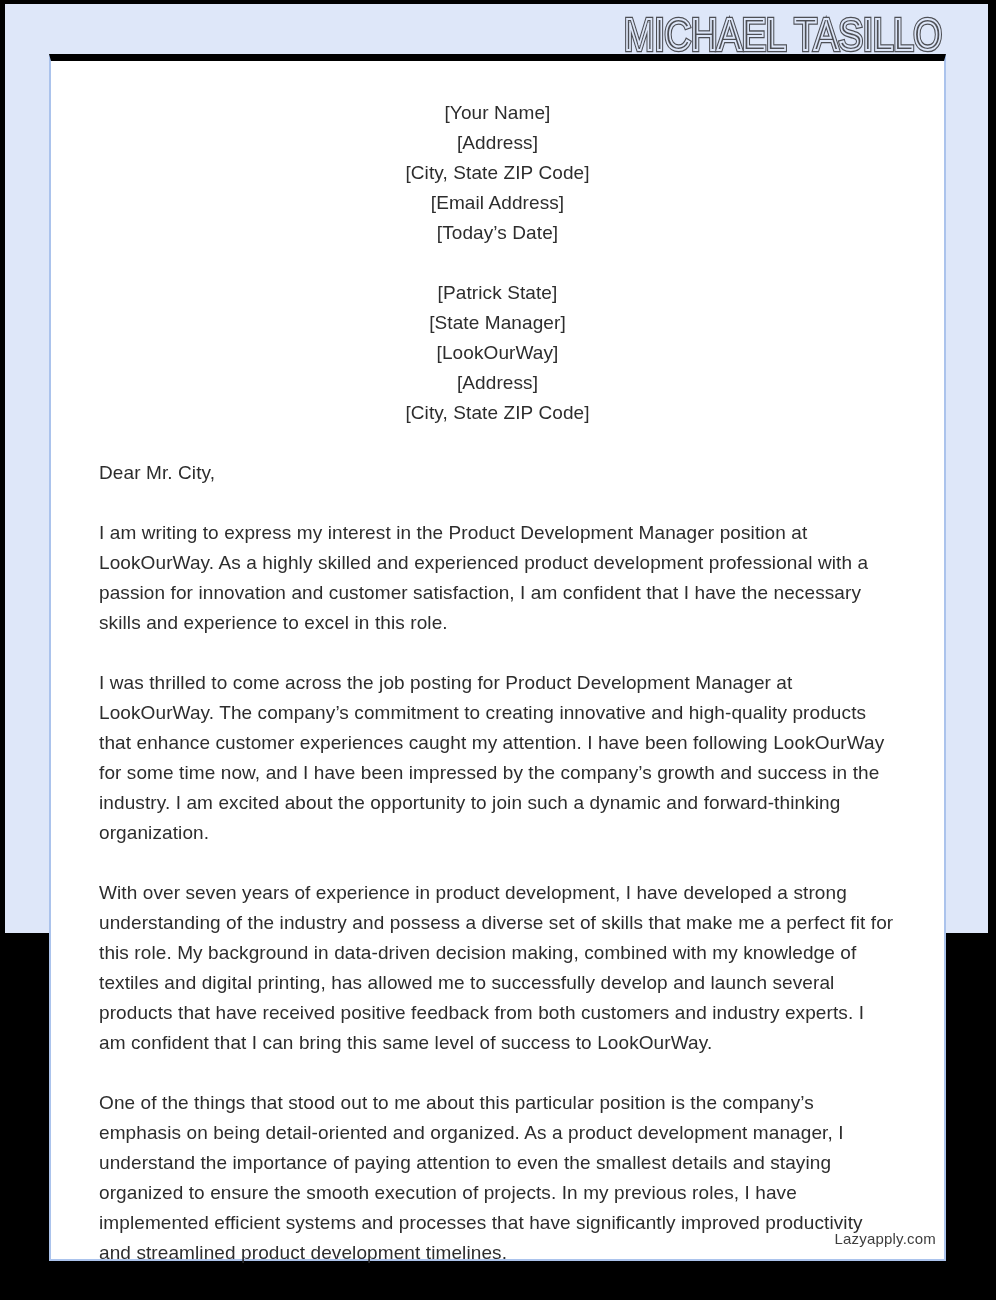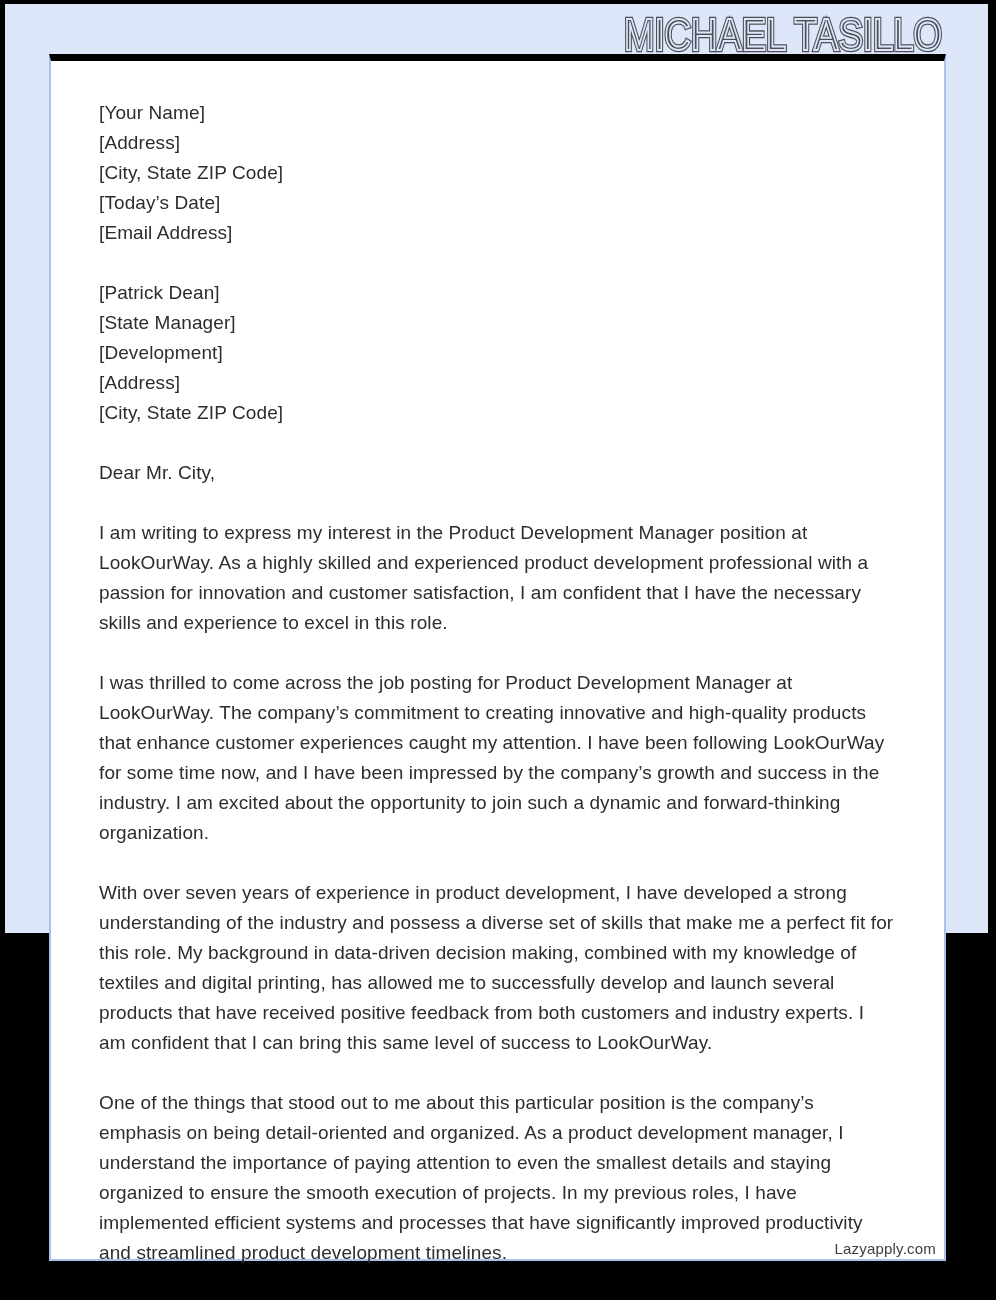--- a/index.html
+++ b/index.html
@@ -62,25 +62,26 @@
     letter-spacing: 0.1px;
   }
   .block {
     margin: 0 0 30px 0;
   }
   .block:last-child {
     margin-bottom: 8px;
   }
   .line {
     white-space: nowrap;
+    text-align: center;
   }
   .watermark {
     position: absolute;
     right: 8px;
-    bottom: 2px;
+    bottom: 12px;
     font-size: 15px;
     line-height: 17px;
     color: #3d3d3d;
     letter-spacing: 0.2px;
     margin-left: 8px;
   }
 </style>
 </head>
 <body>
 
@@ -91,28 +92,28 @@
     <text class="stroke-inner" x="330" y="40" text-anchor="end" textLength="318" lengthAdjust="spacingAndGlyphs">MICHAEL TASILLO</text>
   </svg>
 
   <div class="page">
     <div class="page-content">
 
       <div class="block">
         <div class="line">[Your Name]</div>
         <div class="line">[Address]</div>
         <div class="line">[City, State ZIP Code]</div>
+        <div class="line">[Email Address]</div>
         <div class="line">[Today’s Date]</div>
-        <div class="line">[Email Address]</div>
       </div>
 
       <div class="block">
-        <div class="line">[Patrick Dean]</div>
+        <div class="line">[Patrick State]</div>
         <div class="line">[State Manager]</div>
-        <div class="line">[Development]</div>
+        <div class="line">[LookOurWay]</div>
         <div class="line">[Address]</div>
         <div class="line">[City, State ZIP Code]</div>
       </div>
 
       <div class="block">Dear Mr. City,</div>
 
       <p class="block">I am writing to express my interest in the Product Development Manager position at LookOurWay. As a highly skilled and experienced product development professional with a passion for innovation and customer satisfaction, I am confident that I have the necessary skills and experience to excel in this role.</p>
       <p class="block">I was thrilled to come across the job posting for Product Development Manager at LookOurWay. The company’s commitment to creating innovative and high-quality products that enhance customer experiences caught my attention. I have been following LookOurWay for some time now, and I have been impressed by the company’s growth and success in the industry. I am excited about the opportunity to join such a dynamic and forward-thinking organization.</p>
       <p class="block">With over seven years of experience in product development, I have developed a strong understanding of the industry and possess a diverse set of skills that make me a perfect fit for this role. My background in data-driven decision making, combined with my knowledge of textiles and digital printing, has allowed me to successfully develop and launch several products that have received positive feedback from both customers and industry experts. I am confident that I can bring this same level of success to LookOurWay.</p>
       <p class="block">One of the things that stood out to me about this particular position is the company’s emphasis on being detail-oriented and organized. As a product development manager, I understand the importance of paying attention to even the smallest details and staying organized to ensure the smooth execution of projects. In my previous roles, I have implemented efficient systems and processes that have significantly improved productivity and streamlined product development timelines.</p>

